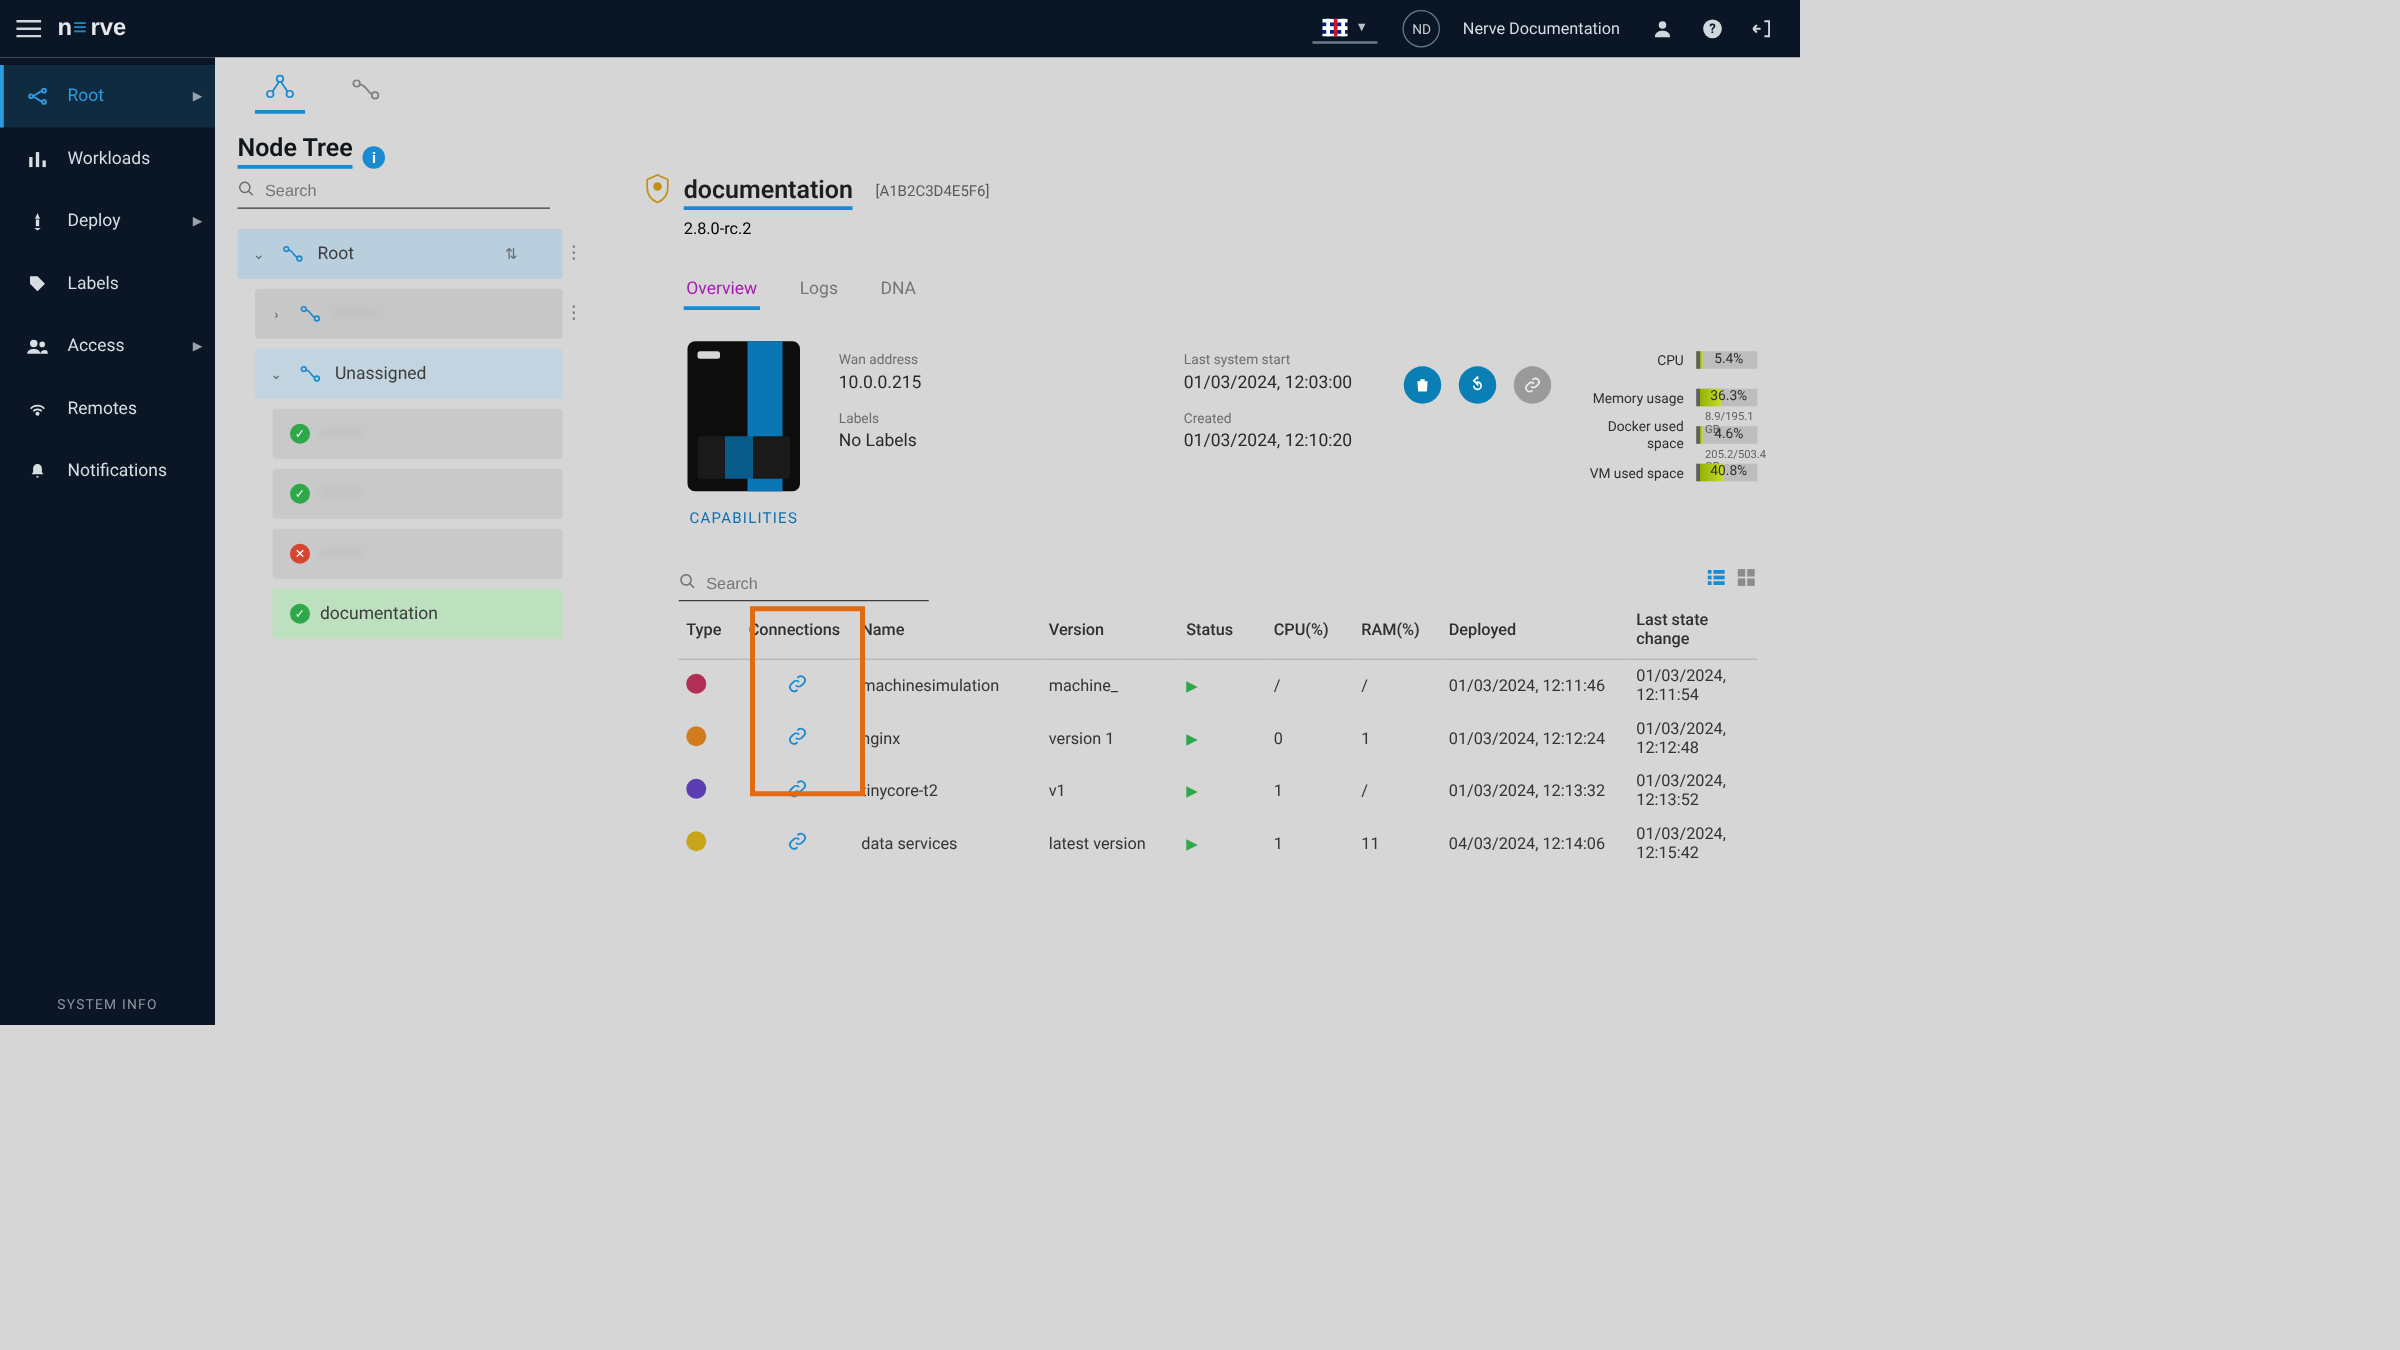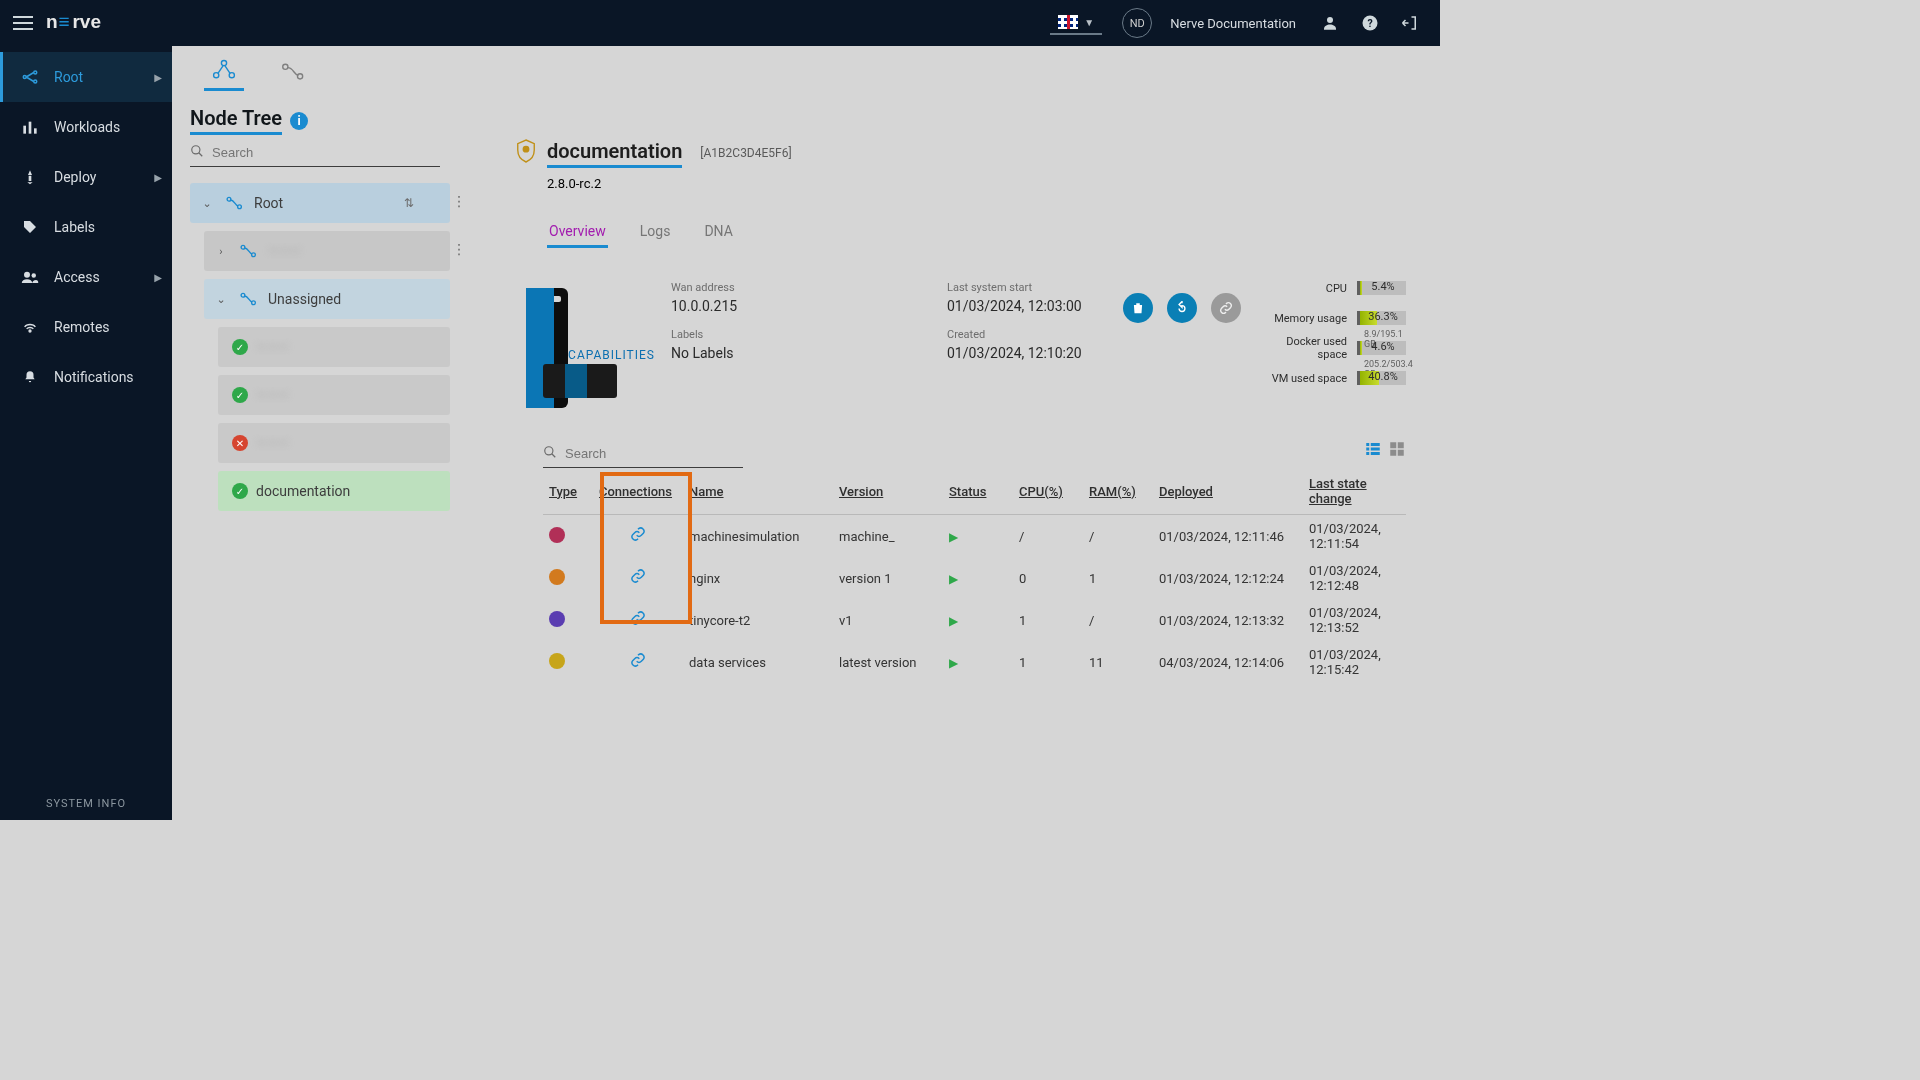--- a/index.html
+++ b/index.html
@@ -29,21 +29,21 @@
   .sysinfo{position:absolute;bottom:10px;left:0;width:100%;text-align:center;font-size:11px;letter-spacing:1px;color:#8c97a0;}
 
   
   .main{position:absolute;left:172px;top:46px;width:1268px;height:774px;background:#d6d6d6;}
 
   
   .tree-panel{position:absolute;left:0;top:0;width:314px;height:774px;padding:12px 10px 10px 18px;}
   .toptabs{height:34px;display:flex;gap:30px;padding-left:14px;border-bottom:1px solid transparent;margin-bottom:14px;}
   .toptab{display:flex;align-items:center;justify-content:center;width:40px;cursor:pointer;padding-bottom:6px;}
   .toptab.active{border-bottom:3px solid #1a8bd0;}
-  .page-title{font-size:20px;font-weight:600;color:#11161a;display:flex;align-items:center;gap:8px;margin-bottom:6px;}
+  .page-title{font-size:20px;font-weight:600;color:#11161a;display:flex;align-items:flex-end;gap:8px;margin-bottom:6px;}
   .page-title span.und{border-bottom:3px solid #1a8bd0;padding-bottom:2px;}
   .info-badge{width:18px;height:18px;border-radius:50%;background:#1a8bd0;color:#fff;font-size:12px;font-weight:700;display:flex;align-items:center;justify-content:center;}
   .search-line{display:flex;align-items:center;gap:8px;border-bottom:1px solid #3d3d3d;width:250px;margin:8px 0 16px 0;padding-bottom:4px;}
   .search-line input{border:none;background:transparent;outline:none;font-size:13px;flex:1;}
   .search-ic{color:#6b6b6b;}
 
   .tree-row{display:flex;align-items:center;height:40px;border-radius:3px;background:#cfcfcf;margin-bottom:8px;position:relative;font-size:14px;color:#3d3d3d;}
   .tree-row.root{background:#b9cfde;}
   .tree-row.light{background:#c7c7c7;}
   .tree-row.unassigned{background:#c2d4df;}
@@ -68,21 +68,21 @@
   .shield-ic{width:22px;height:26px;}
   .detail-title h2{font-size:20px;font-weight:600;color:#1e1e1e;border-bottom:3px solid #1a8bd0;padding-bottom:2px;}
   .detail-title .uid{font-size:12px;color:#5a5a5a;margin-left:8px;}
   .rc-line{font-size:13px;color:#000000;margin:8px 0 26px 32px;}
 
   .detail-tabs{display:flex;gap:30px;margin-left:32px;border-bottom:1px solid transparent;}
   .detail-tab{font-size:14px;color:#767676;padding:6px 2px;cursor:pointer;}
   .detail-tab.active{color:#a21caf;border-bottom:3px solid #1a8bd0;}
 
   .top-grid{display:flex;margin:24px 20px 0 20px;gap:16px;}
-  .device-col{width:120px;display:flex;flex-direction:row;align-items:center;margin-top:15px;}
+  .device-col{width:120px;display:flex;flex-direction:column;align-items:center;}
   .device-img{width:90px;height:120px;background:#0d0d0d;border-radius:6px;position:relative;}
   .device-img::before{content:"";position:absolute;left:8px;top:8px;width:18px;height:6px;background:#d7d7d7;border-radius:2px;}
   .device-img::after{content:"";position:absolute;left:8px;bottom:10px;width:74px;height:34px;background:linear-gradient(90deg,#1a1a1a 30%,#085b88 30%,#085b88 60%,#1a1a1a 60%);border-radius:3px;}
   .device-stripe{position:absolute;right:14px;top:0;width:28px;height:120px;background:#0b76b5;}
   .cap-link{font-size:12px;color:#0b6fb0;letter-spacing:1px;margin-top:14px;cursor:pointer;}
 
   .info-col{width:260px;display:flex;flex-direction:column;gap:4px;padding-top:8px;}
   .info-label{font-size:11px;color:#6d6d6d;}
   .info-val{font-size:14px;color:#2a2a2a;margin-bottom:10px;}
 
@@ -104,21 +104,21 @@
   
   .wl-area{margin:36px 20px 0 28px;}
   .wl-search{display:flex;align-items:center;gap:8px;border-bottom:1px solid #3d3d3d;width:200px;padding-bottom:4px;float:left;}
   .wl-search input{border:none;background:transparent;outline:none;font-size:13px;}
   .view-toggle{float:right;display:flex;gap:6px;margin-top:-4px;}
   .vt{width:18px;height:18px;cursor:pointer;}
   .vt-list{color:#1a8bd0;}
   .vt-grid{color:#8c8c8c;}
 
   table.wl{clear:both;width:100%;border-collapse:collapse;margin-top:34px;font-size:13px;color:#343434;}
-  table.wl th{text-align:left;font-weight:500;color:#303030;font-size:13px;padding:8px 6px;border-bottom:1px solid #b9b9b9;text-decoration:underline;}
+  table.wl th{text-align:left;font-weight:500;color:#303030;font-size:13px;padding:8px 6px;border-bottom:1px solid #b9b9b9;}
   table.wl td{padding:6px 6px;}
   .wl-type-dot{width:16px;height:16px;border-radius:50%;display:inline-block;}
   .ty-red{background:#b12f57;}
   .ty-orange{background:#d27a1e;}
   .ty-purple{background:#5a3db1;}
   .ty-yellow{background:#c7a51a;}
   .link-ic{color:#1a8bd0;cursor:pointer;font-size:16px;}
   .play-ic{color:#2fa84a;font-size:12px;}
 
   th.conn-col, td.conn-col{text-align:center;}

